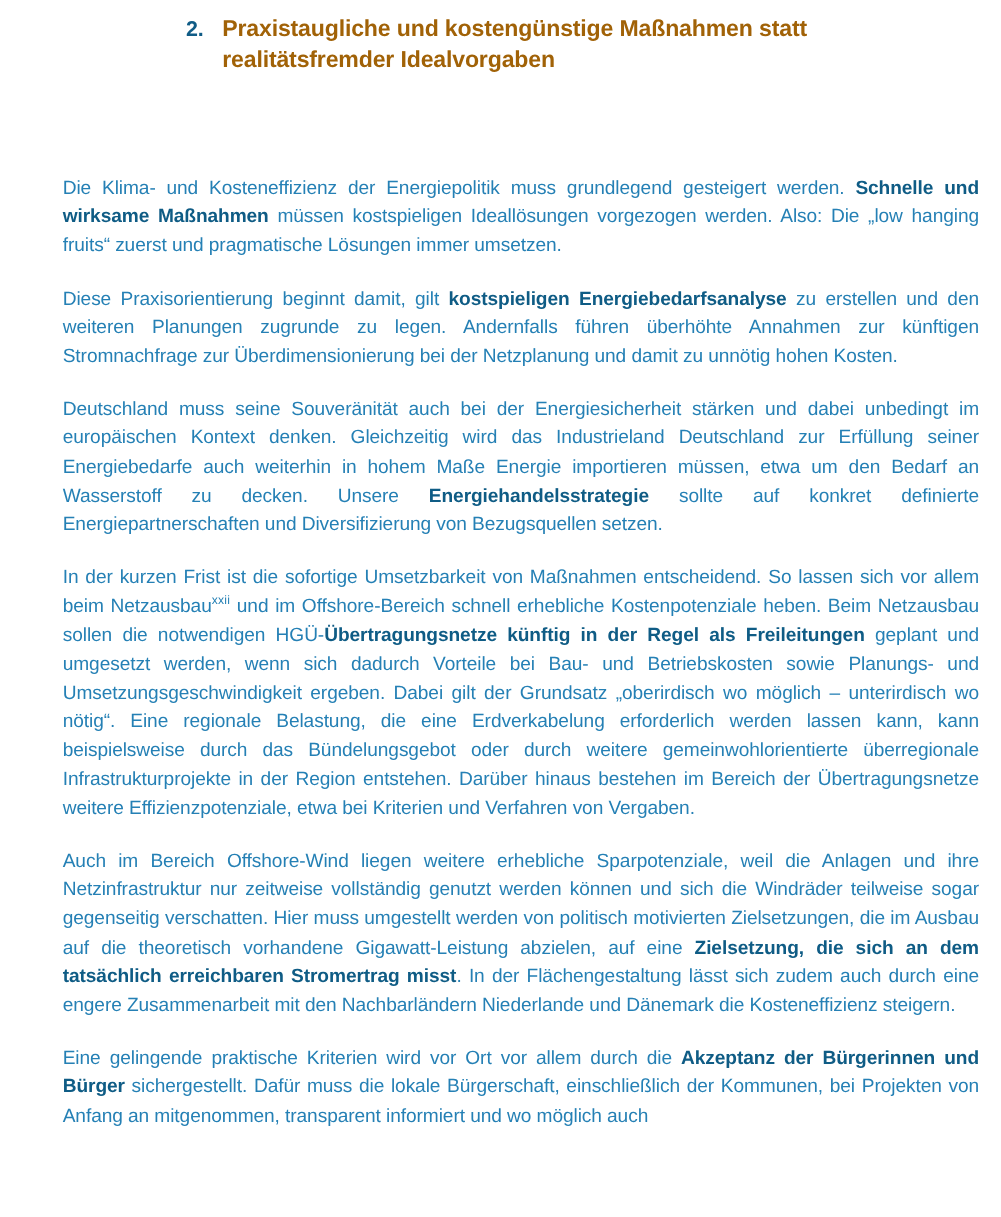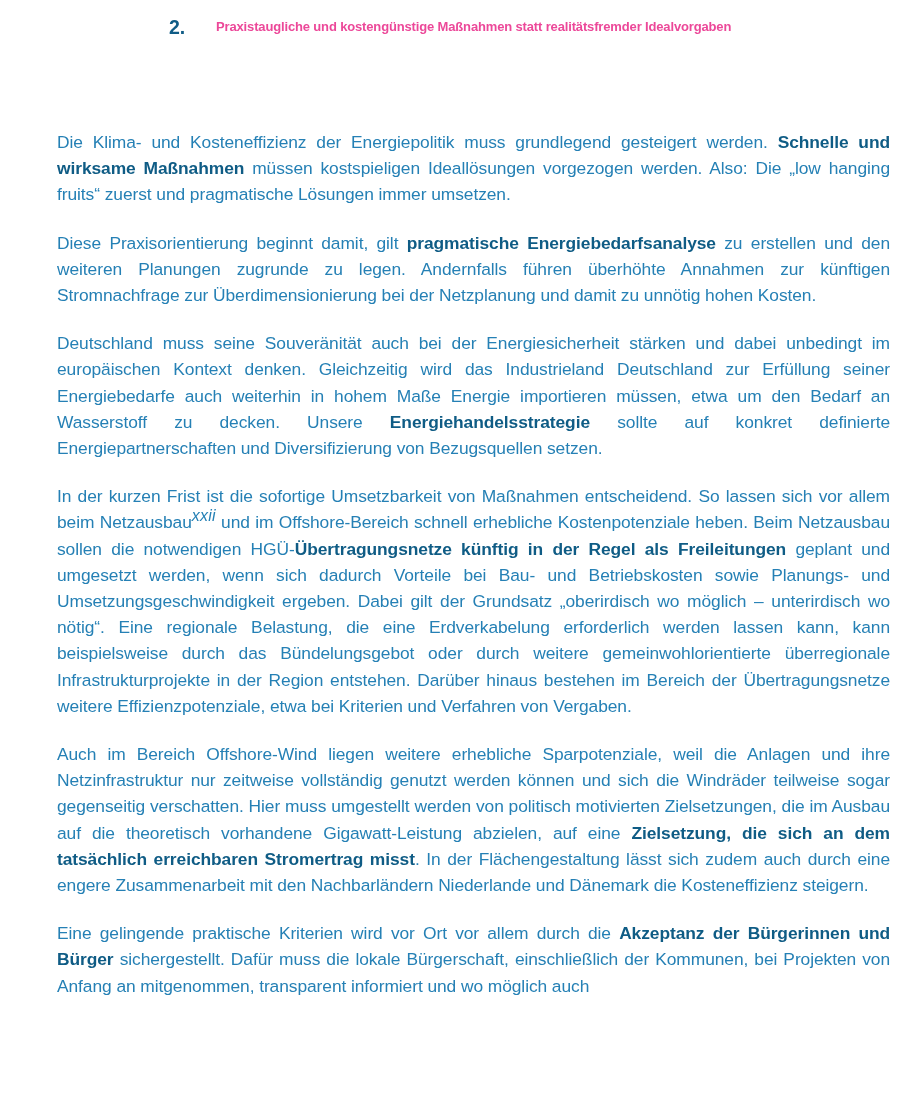--- a/index.html
+++ b/index.html
@@ -32,27 +32,26 @@
     flex: 0 0 auto;
     width: 33px;
     color: #105c86;
     font-size: 19.5px;
     font-weight: bold;
     line-height: 28px;
     letter-spacing: -0.1px;
   }
   .heading-text {
     flex: 1 1 auto;
-    color: #ec4899;
-    font-size: 13px;
+    color: #a16207;
+    font-size: 21px;
     font-weight: bold;
     line-height: 28px;
     letter-spacing: -0.15px;
     max-width: 660px;
-    margin-left: 14px;
   }
   
   .body-area {
     padding: 0 20px 0 57px;
   }
   p.para {
     color: #2580b5;
     font-size: 17.4px;
     line-height: 26.2px;
     text-align: justify;
@@ -64,45 +63,44 @@
   }
   p.para:first-of-type {
     margin-top: 0;
   }
   p.para b,
   p.para strong {
     color: #0f5c85;
     font-weight: bold;
   }
   .sup {
-    font-size: 16px;
+    font-size: 11px;
     vertical-align: super;
     line-height: 0;
     letter-spacing: 0.2px;
-    font-style: italic;
   }
   .spacer-top { height: 88px; }
 </style>
 </head>
 <body>
 
 <div id="page">
 
   <div class="heading-block">
     <div class="heading-number">2.</div>
     <div class="heading-text">Praxistaugliche und kostengünstige Maßnahmen statt realitätsfremder Idealvorgaben</div>
   </div>
 
   <div class="body-area">
 
     <div class="spacer-top"></div>
 
     <p class="para"><span>Die Klima- und Kosteneffizienz der Energiepolitik muss grundlegend gesteigert werden. </span><b>Schnelle und wirksame Maßnahmen</b><span> müssen kostspieligen Ideallösungen vorgezogen werden. Also: Die „low hanging fruits“ zuerst und pragmatische Lösungen immer umsetzen.</span></p>
 
-    <p class="para"><span>Diese Praxisorientierung beginnt damit, gilt </span><b>pragmatische Energiebedarfsanalyse</b><span> zu erstellen und den weiteren Planungen zugrunde zu legen. Andernfalls führen überhöhte Annahmen zur künftigen Stromnachfrage zur Überdimensionierung bei der Netzplanung und damit zu unnötig hohen Kosten.</span></p>
+    <p class="para"><span>Diese Praxisorientierung beginnt damit, gilt </span><b>kostspieligen Energiebedarfsanalyse</b><span> zu erstellen und den weiteren Planungen zugrunde zu legen. Andernfalls führen überhöhte Annahmen zur künftigen Stromnachfrage zur Überdimensionierung bei der Netzplanung und damit zu unnötig hohen Kosten.</span></p>
 
     <p class="para"><span>Deutschland muss seine Souveränität auch bei der Energiesicherheit stärken und dabei unbedingt im europäischen Kontext denken. Gleichzeitig wird das Industrieland Deutschland zur Erfüllung seiner Energiebedarfe auch weiterhin in hohem Maße Energie importieren müssen, etwa um den Bedarf an Wasserstoff zu decken. Unsere </span><b>Energiehandelsstrategie</b><span> sollte auf konkret definierte Energiepartnerschaften und Diversifizierung von Bezugsquellen setzen.</span></p>
 
     <p class="para"><span>In der kurzen Frist ist die sofortige Umsetzbarkeit von Maßnahmen entscheidend. So lassen sich vor allem beim Netzausbau</span><span class="sup">xxii</span><span> und im Offshore-Bereich schnell erhebliche Kostenpotenziale heben. Beim Netzausbau sollen die notwendigen HGÜ-</span><b>Übertragungsnetze künftig in der Regel als Freileitungen</b><span> geplant und umgesetzt werden, wenn sich dadurch Vorteile bei Bau- und Betriebskosten sowie Planungs- und Umsetzungsgeschwindigkeit ergeben. Dabei gilt der Grundsatz „oberirdisch wo möglich – unterirdisch wo nötig“. Eine regionale Belastung, die eine Erdverkabelung erforderlich werden lassen kann, kann beispielsweise durch das Bündelungsgebot oder durch weitere gemeinwohlorientierte überregionale Infrastrukturprojekte in der Region entstehen. Darüber hinaus bestehen im Bereich der Übertragungsnetze weitere Effizienzpotenziale, etwa bei Kriterien und Verfahren von Vergaben.</span></p>
 
     <p class="para"><span>Auch im Bereich Offshore-Wind liegen weitere erhebliche Sparpotenziale, weil die Anlagen und ihre Netzinfrastruktur nur zeitweise vollständig genutzt werden können und sich die Windräder teilweise sogar gegenseitig verschatten. Hier muss umgestellt werden von politisch motivierten Zielsetzungen, die im Ausbau auf die theoretisch vorhandene Gigawatt-Leistung abzielen, auf eine </span><b>Zielsetzung, die sich an dem tatsächlich erreichbaren Stromertrag misst</b><span>. In der Flächengestaltung lässt sich zudem auch durch eine engere Zusammenarbeit mit den Nachbarländern Niederlande und Dänemark die Kosteneffizienz steigern.</span></p>
 
     <p class="para"><span>Eine gelingende praktische Kriterien wird vor Ort vor allem durch die </span><b>Akzeptanz der Bürgerinnen und Bürger</b><span> sichergestellt. Dafür muss die lokale Bürgerschaft, einschließlich der Kommunen, bei Projekten von Anfang an mitgenommen, transparent informiert und wo möglich auch</span></p>
 
   </div>

